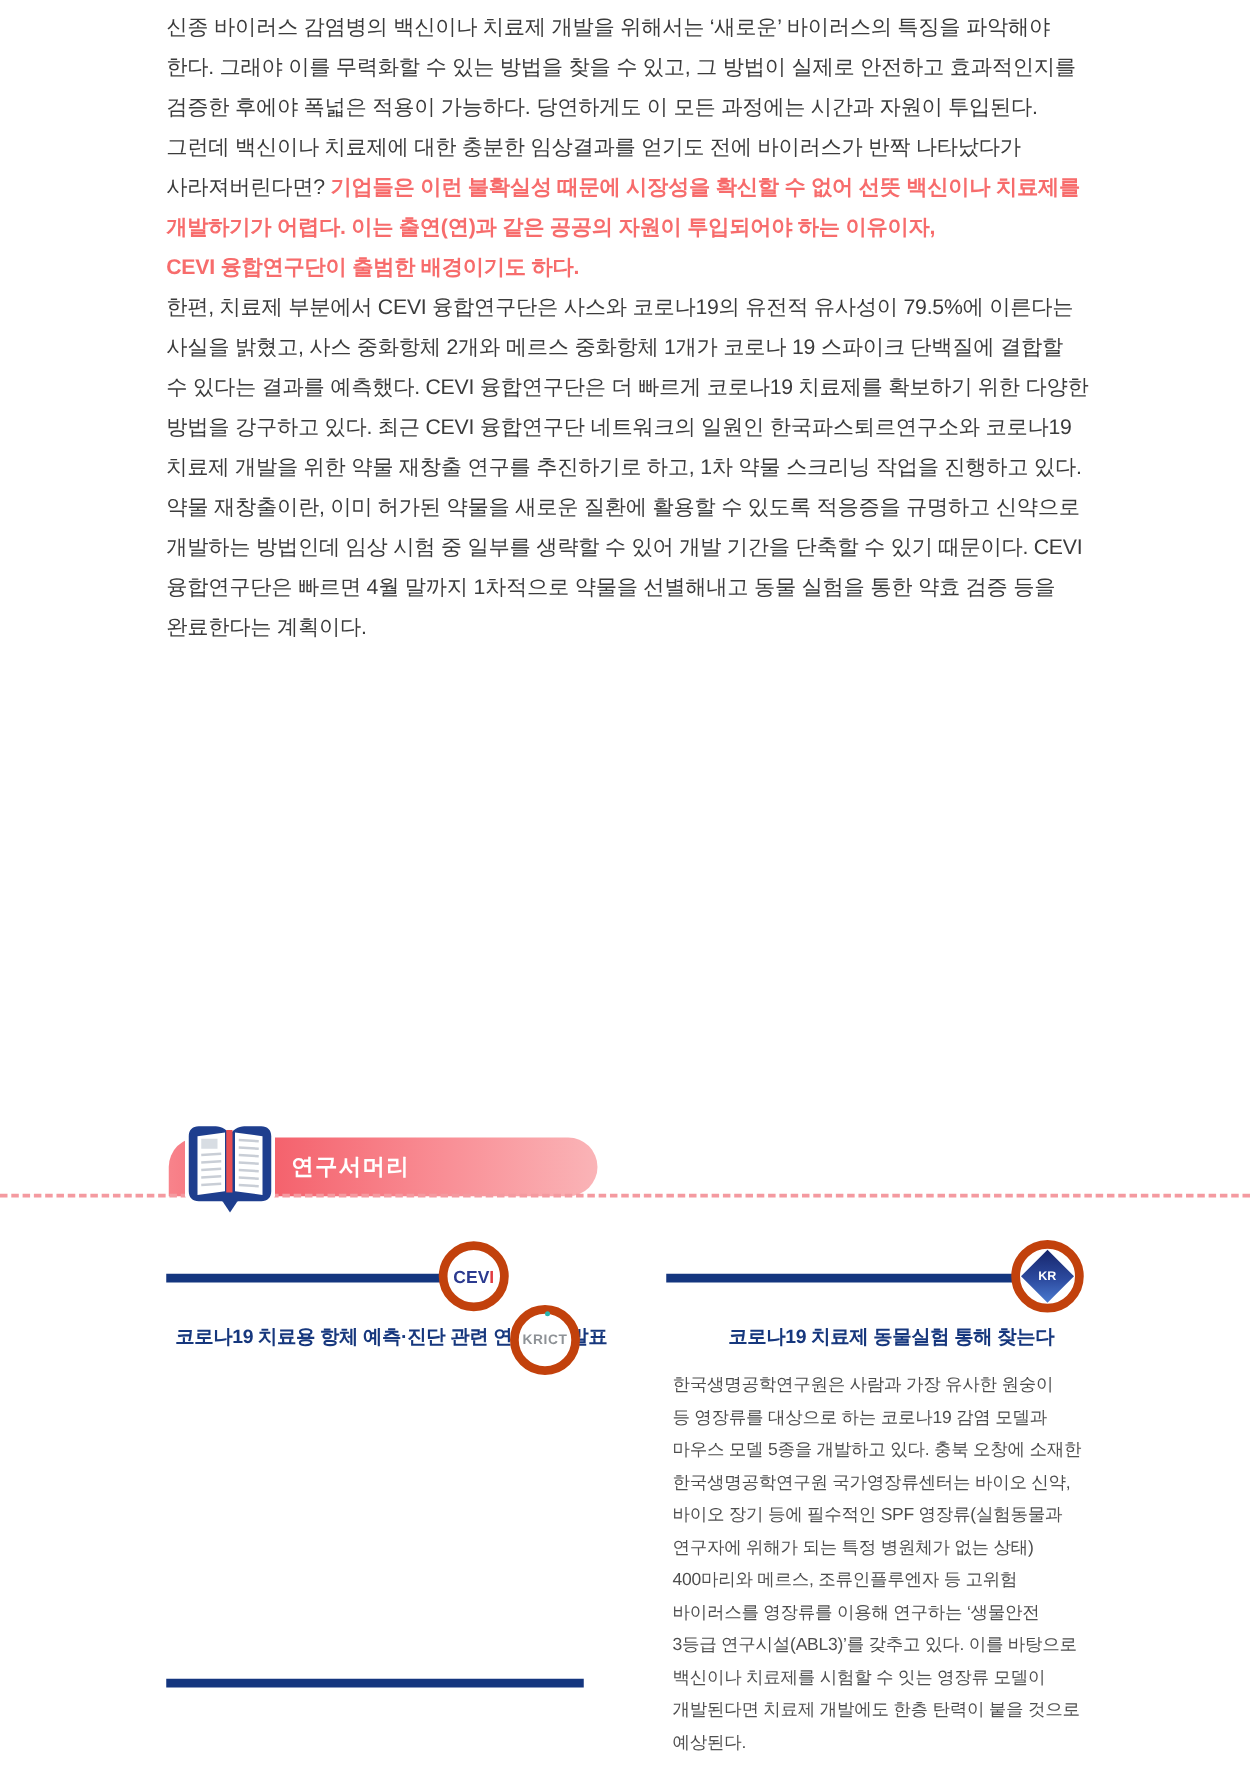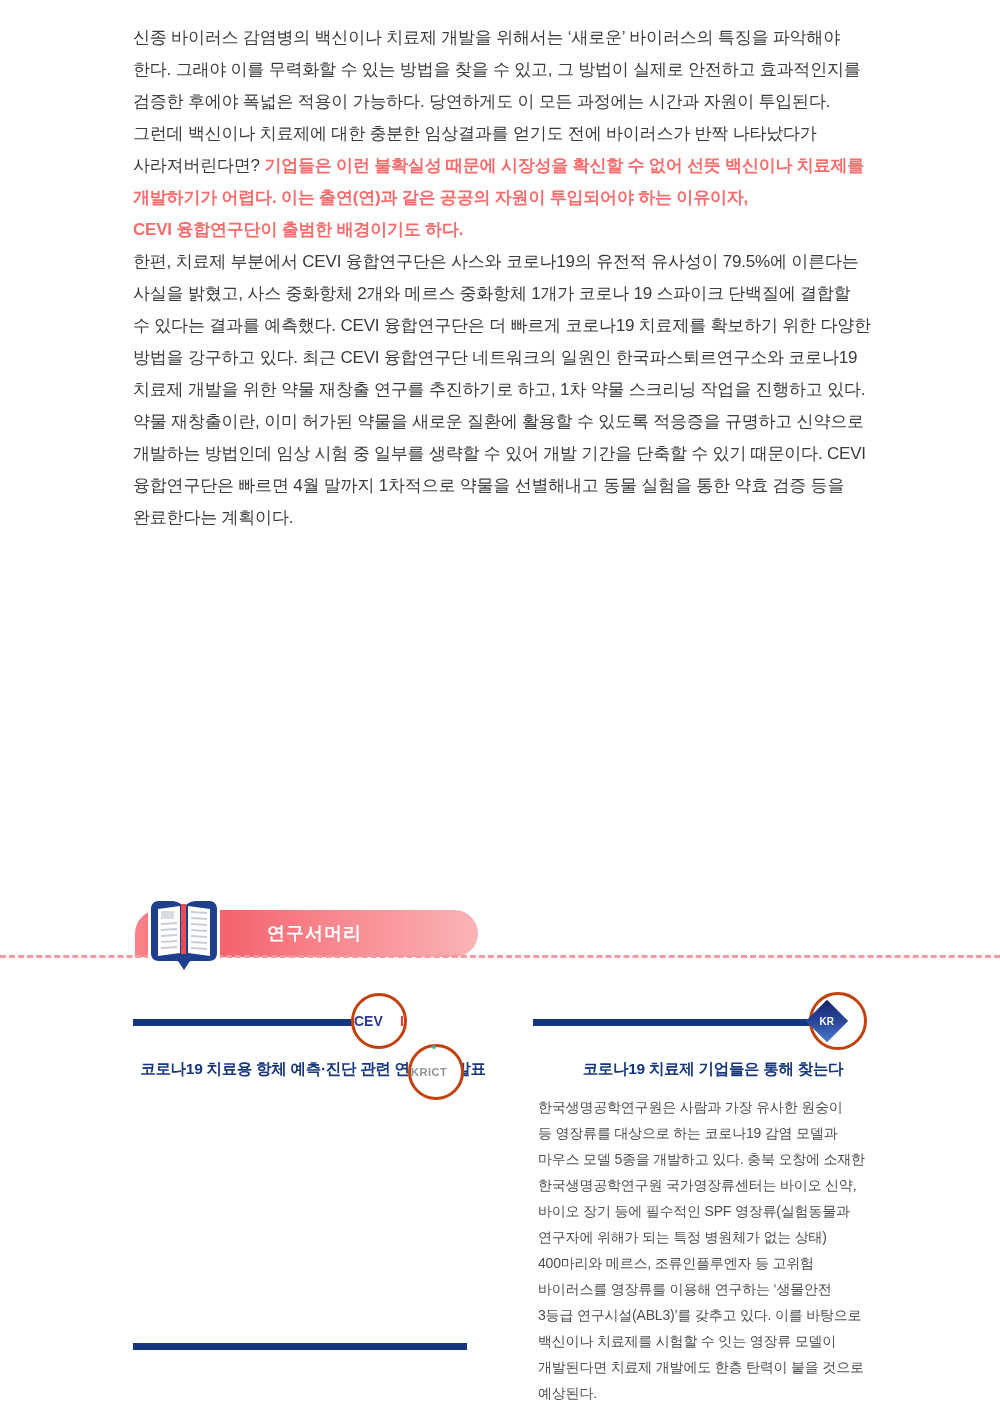--- a/index.html
+++ b/index.html
@@ -3,47 +3,47 @@
 <meta charset="utf-8">
 <style>
   html,body{margin:0;padding:0;background:#ffffff;}
   .page{
     position:relative;width:1000px;height:1418px;background:#ffffff;overflow:hidden;
     font-family:"Liberation Sans","DejaVu Sans",sans-serif;
   }
   
   .article{
     position:absolute;left:133px;top:6px;width:750px;
-    font-size:17px;line-height:32px;color:#3b3b3b;letter-spacing:-0.2px;margin-top:16px;
+    font-size:17px;line-height:32px;color:#3b3b3b;letter-spacing:-0.2px;
   }
   .article p{margin:0;white-space:pre-line;}
   .red{color:#f76c6c;font-weight:bold;}
   
   .badge{
     position:absolute;left:135px;top:910px;width:343px;height:47px;
     background:linear-gradient(90deg,#f8838b 0%,#f45f6a 22%,#f98f96 65%,#fab4b7 100%);
     border-radius:24px 24px 24px 0;z-index:1;
   }
   .badge-label{
     position:absolute;left:98px;top:0;height:47px;line-height:47px;
-    color:#ffffff;font-weight:bold;font-size:18px;letter-spacing:1px;margin-left:34px;
+    color:#ffffff;font-weight:bold;font-size:18px;letter-spacing:1px;
   }
   .book-icon{position:absolute;left:148px;top:898px;z-index:3;}
   .dashed-divider{
     position:absolute;left:0;top:955px;width:1000px;height:0;
     border-top:3px dashed #f49aa0;z-index:2;
   }
   
   .rule{position:absolute;height:7px;background:#14367f;}
   .rule-left-top{left:133px;top:1019px;width:220px;}
   .rule-right-top{left:533px;top:1019px;width:277px;}
   .rule-left-bottom{left:133px;top:1343px;width:334px;}
   .logo-circle{
-    position:absolute;background:#ffffff;border:3px solid #c2410c;border-radius:50%;
-    display:flex;align-items:center;justify-content:space-between;box-sizing:border-box;
+    position:absolute;background:#ffffff;border:7px solid #c2410c;border-radius:50%;
+    display:flex;align-items:center;justify-content:center;box-sizing:border-box;
   }
   .circle-cevi{left:351px;top:993px;width:56px;height:56px;z-index:4;}
   .circle-krict{left:408px;top:1044px;width:56px;height:56px;z-index:3;}
   .circle-kribb{left:809px;top:992px;width:58px;height:58px;}
   .cevi-blue{color:#2b3a8f;font-weight:bold;font-size:14px;letter-spacing:0;}
   .cevi-red{color:#e23a3f;font-weight:bold;font-size:14px;}
   .krict-text{color:#8e9296;font-weight:bold;font-size:11px;letter-spacing:0.5px;position:relative;}
   .krict-dot{position:absolute;left:21px;top:-2px;width:4px;height:4px;border-radius:50%;background:#2ab5b0;}
   .kribb-diamond{
     width:30px;height:30px;transform:rotate(45deg);
@@ -128,21 +128,21 @@
   </div>
 
   <div class="rule rule-right-top"></div>
   <div class="logo-circle circle-kribb">
     <span class="kribb-diamond">
       <span class="kribb-mono">KR</span>
     </span>
   </div>
 
   <div class="col-title left">코로나19 치료용 항체 예측·진단 관련 연구결과발표</div>
-  <div class="col-title right">코로나19 치료제 기업들은 통해 찾는다</div>
+  <div class="col-title right">코로나19 치료제 동물실험 통해 찾는다</div>
 
   <div class="col-body right">한국생명공학연구원은 사람과 가장 유사한 원숭이
 등 영장류를 대상으로 하는 코로나19 감염 모델과
 마우스 모델 5종을 개발하고 있다. 충북 오창에 소재한
 한국생명공학연구원 국가영장류센터는 바이오 신약,
 바이오 장기 등에 필수적인 SPF 영장류(실험동물과
 연구자에 위해가 되는 특정 병원체가 없는 상태)
 400마리와 메르스, 조류인플루엔자 등 고위험
 바이러스를 영장류를 이용해 연구하는 ‘생물안전
 3등급 연구시설(ABL3)’를 갖추고 있다. 이를 바탕으로

